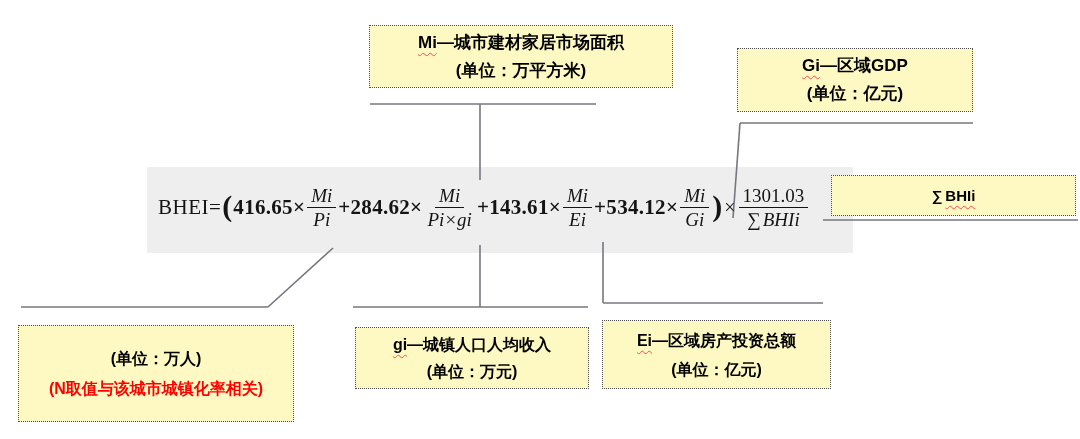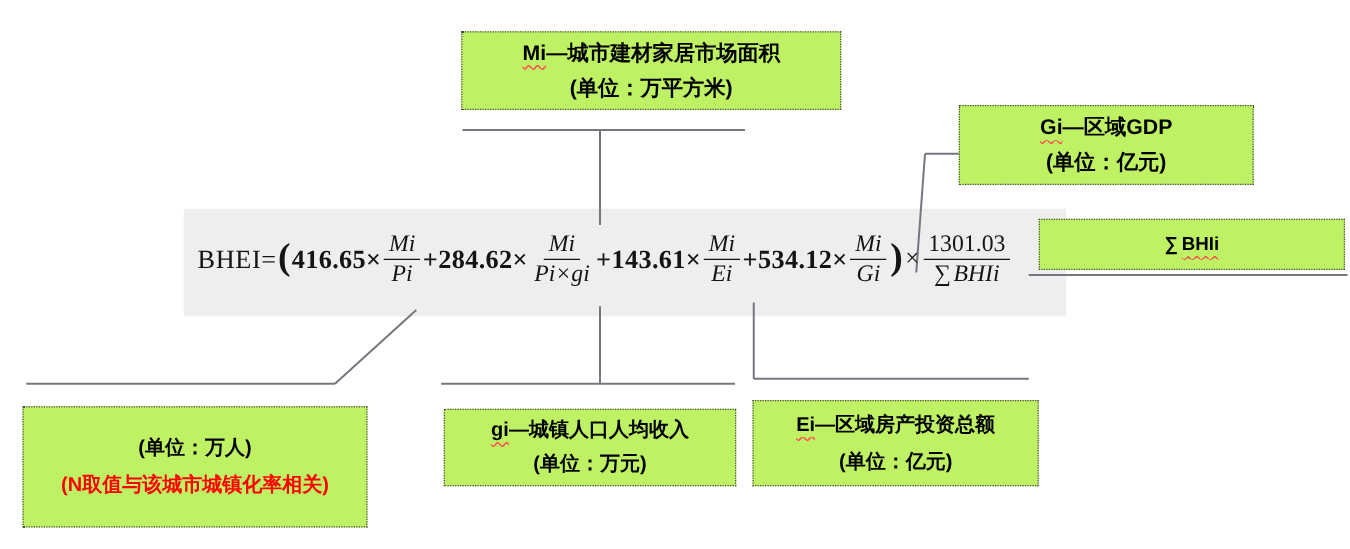--- a/index.html
+++ b/index.html
@@ -17,26 +17,26 @@
   .f-coef{font-weight:bold;letter-spacing:.3px;}
   .f-times{font-size:20px;padding:0 1px;}
   .frac{display:inline-flex;flex-direction:column;align-items:center;text-align:center;
         font-size:19px;font-style:italic;margin:0 2px;line-height:1.22;}
   .frac .num{border-bottom:1.5px solid #141414;padding:0 4px;}
   .frac .den{padding:0 3px;display:inline-flex;align-items:baseline;gap:2px;}
   .upright{font-style:normal;}
   .sigma{font-style:normal;margin-right:3px;}
 
   
-  .callout{position:absolute;border:1px dotted #4d4d4d;background:#bef264;
+  .callout{position:absolute;border:1px dotted #4d4d4d;background:#fef9c3;
            display:flex;flex-direction:column;justify-content:center;align-items:center;
            text-align:center;font-weight:bold;color:#000000;z-index:3;}
   .callout .line{width:100%;}
   #box-mi{left:369px;top:25px;width:302px;height:61px;font-size:17px;line-height:28px;}
-  #box-gi-region{left:767px;top:48px;width:234px;height:62px;font-size:17px;line-height:28px;margin-top:36px;}
+  #box-gi-region{left:737px;top:48px;width:234px;height:62px;font-size:17px;line-height:28px;}
   #box-sum{left:831px;top:175px;width:243px;height:39px;font-size:15px;line-height:39px;
            flex-direction:row;justify-content:center;}
   #box-pi{left:18px;top:325px;width:274px;height:95px;font-size:16px;line-height:30px;}
   #box-gi-income{left:355px;top:327px;width:232px;height:60px;font-size:16px;line-height:27px;}
   #box-ei{left:602px;top:320px;width:227px;height:67px;font-size:16px;line-height:29px;}
 
   .misspell{text-decoration-line:underline;text-decoration-style:wavy;
             text-decoration-color:#ff4a4a;text-decoration-thickness:1px;text-underline-offset:4px;}
   .note-red{color:#ff0000;}
 </style>

